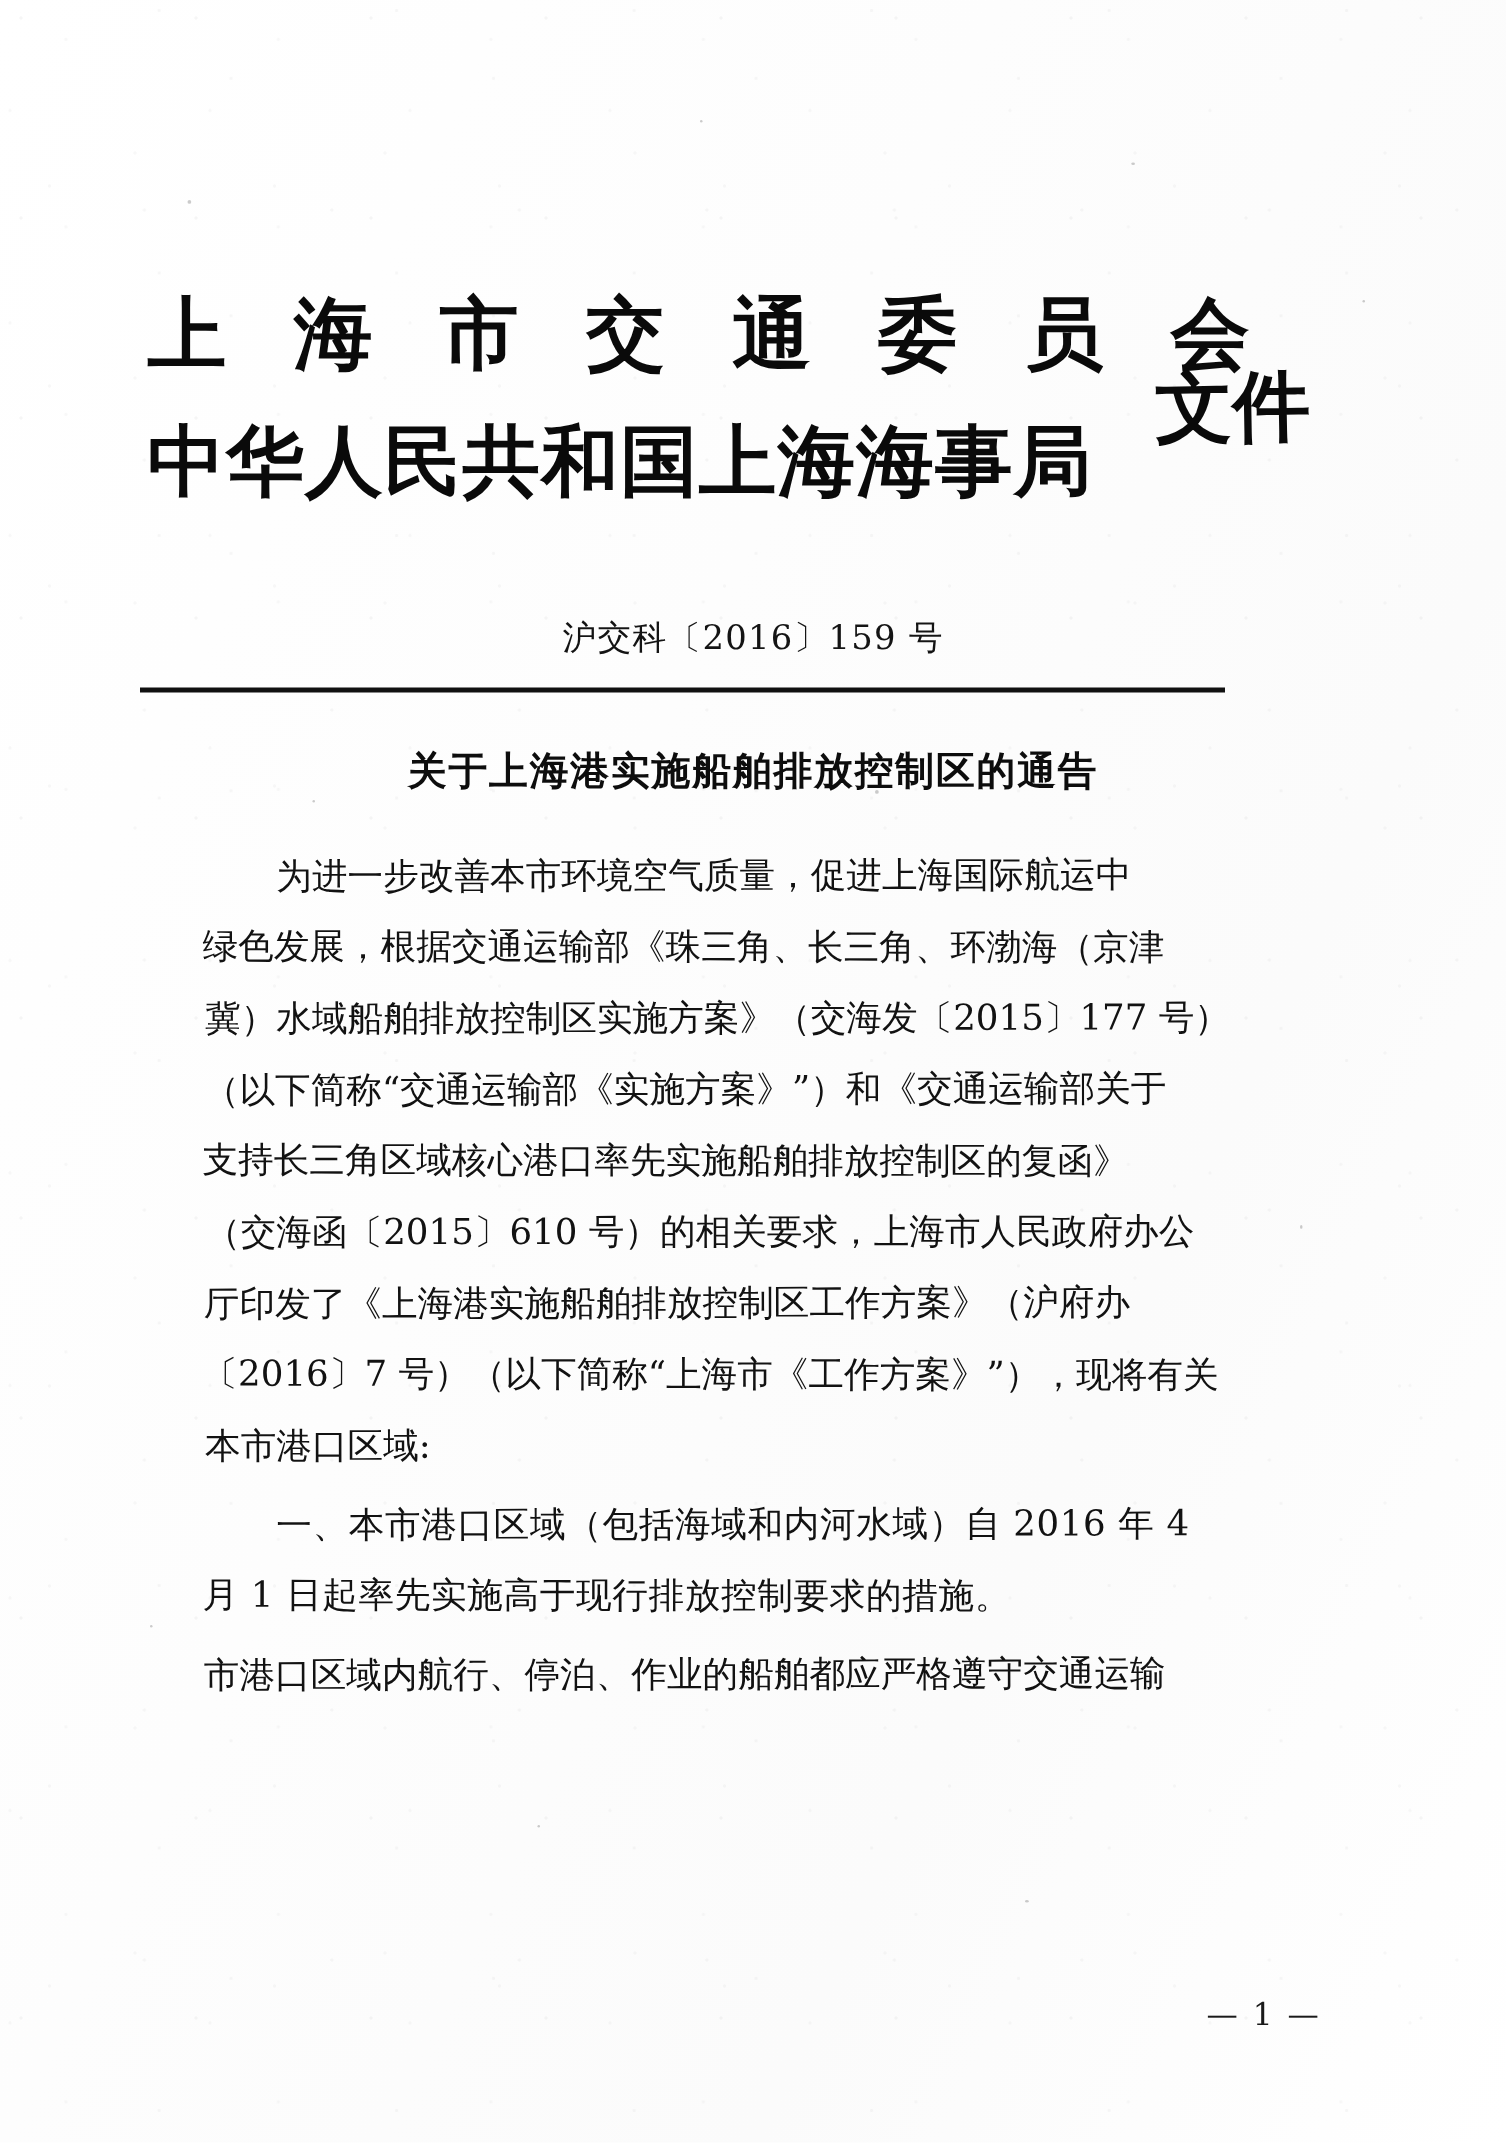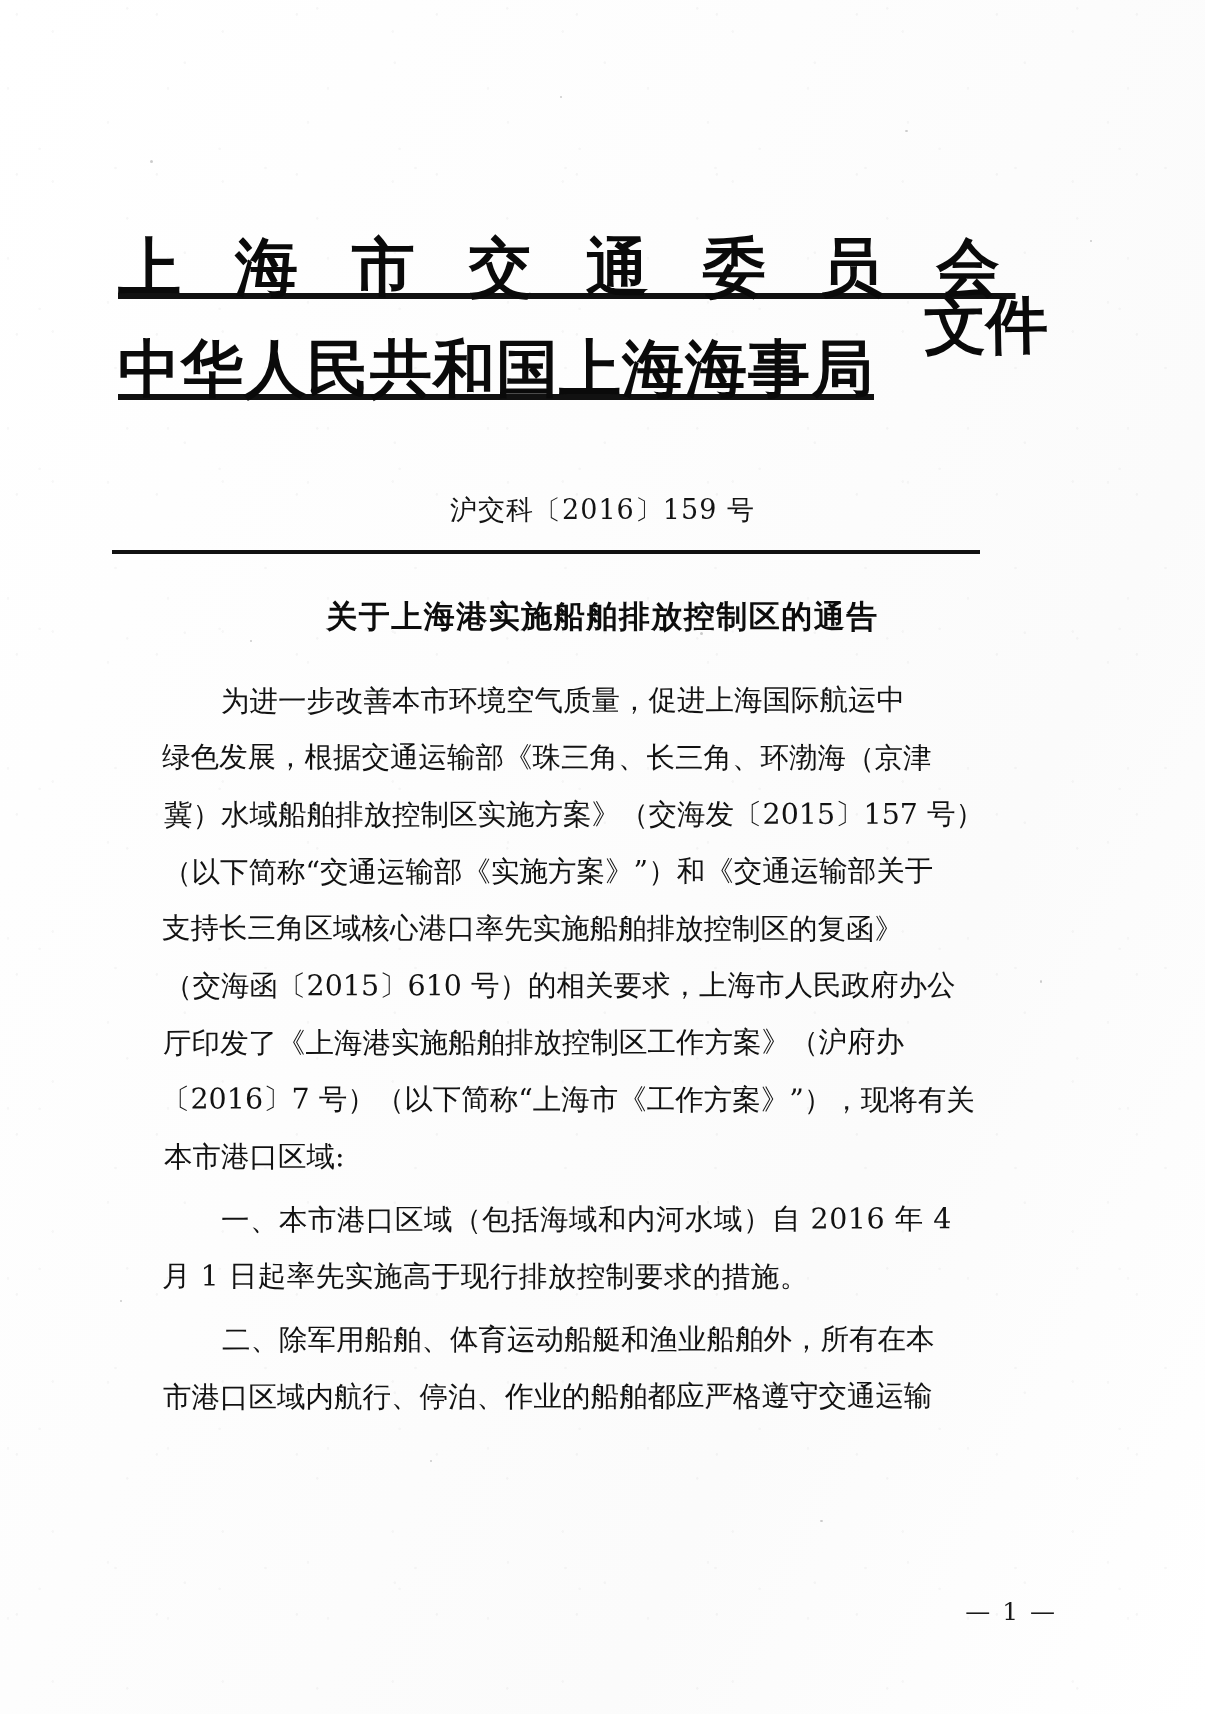--- a/index.html
+++ b/index.html
@@ -49,21 +49,20 @@
     left: 0;
     right: 0;
     top: 236px;
     height: 190px;
   }
   .mast-lines {
     position: absolute;
     left: 118px;
     top: 0;
     width: 800px;
-    text-decoration: underline;
   }
   .mast-line {
     font-family: "DejaVu Serif", "Liberation Serif", serif;
     font-weight: bold;
     color: #0a0a0a;
     white-space: nowrap;
     line-height: 1.0;
     -webkit-font-smoothing: none;
   }
   .mast-line-1 {
@@ -196,36 +195,35 @@
 
   <div class="rule"></div>
 
   <div class="doc-title">关于上海港实施船舶排放控制区的通告</div>
 
   <div class="body-block">
 
     <div class="para">
       <div class="bline indent sk1">为进一步改善本市环境空气质量，促进上海国际航运中</div>
       <div class="bline sk2">绿色发展，根据交通运输部《珠三角、长三角、环渤海（京津</div>
-      <div class="bline sk3">冀）水域船舶排放控制区实施方案》（交海发〔2015〕157 号）</div>
+      <div class="bline sk3">冀）水域船舶排放控制区实施方案》（交海发〔2015〕177 号）</div>
       <div class="bline sk1">（以下简称“交通运输部《实施方案》”）和《交通运输部关于</div>
       <div class="bline sk2">支持长三角区域核心港口率先实施船舶排放控制区的复函》</div>
       <div class="bline sk3">（交海函〔2015〕610 号）的相关要求，上海市人民政府办公</div>
       <div class="bline sk1">厅印发了《上海港实施船舶排放控制区工作方案》（沪府办</div>
       <div class="bline sk2">〔2016〕7 号）（以下简称“上海市《工作方案》”），现将有关</div>
       <div class="bline sk3">本市港口区域:</div>
     </div>
 
     <div class="para">
       <div class="bline indent spread sk1">一、本市港口区域（包括海域和内河水域）自 2016 年 4</div>
       <div class="bline spread sk2">月 1 日起率先实施高于现行排放控制要求的措施。</div>
     </div>
 
     <div class="para">
-      <div class="bline indent sk3">二、除军用船舶、体育运动船艇和渔业船舶外，所有在本</div>
       <div class="bline sk1">市港口区域内航行、停泊、作业的船舶都应严格遵守交通运输</div>
     </div>
 
   </div>
 
   <div class="page-footer">— 1 —</div>
 
 </div>
 
 </body></html>

